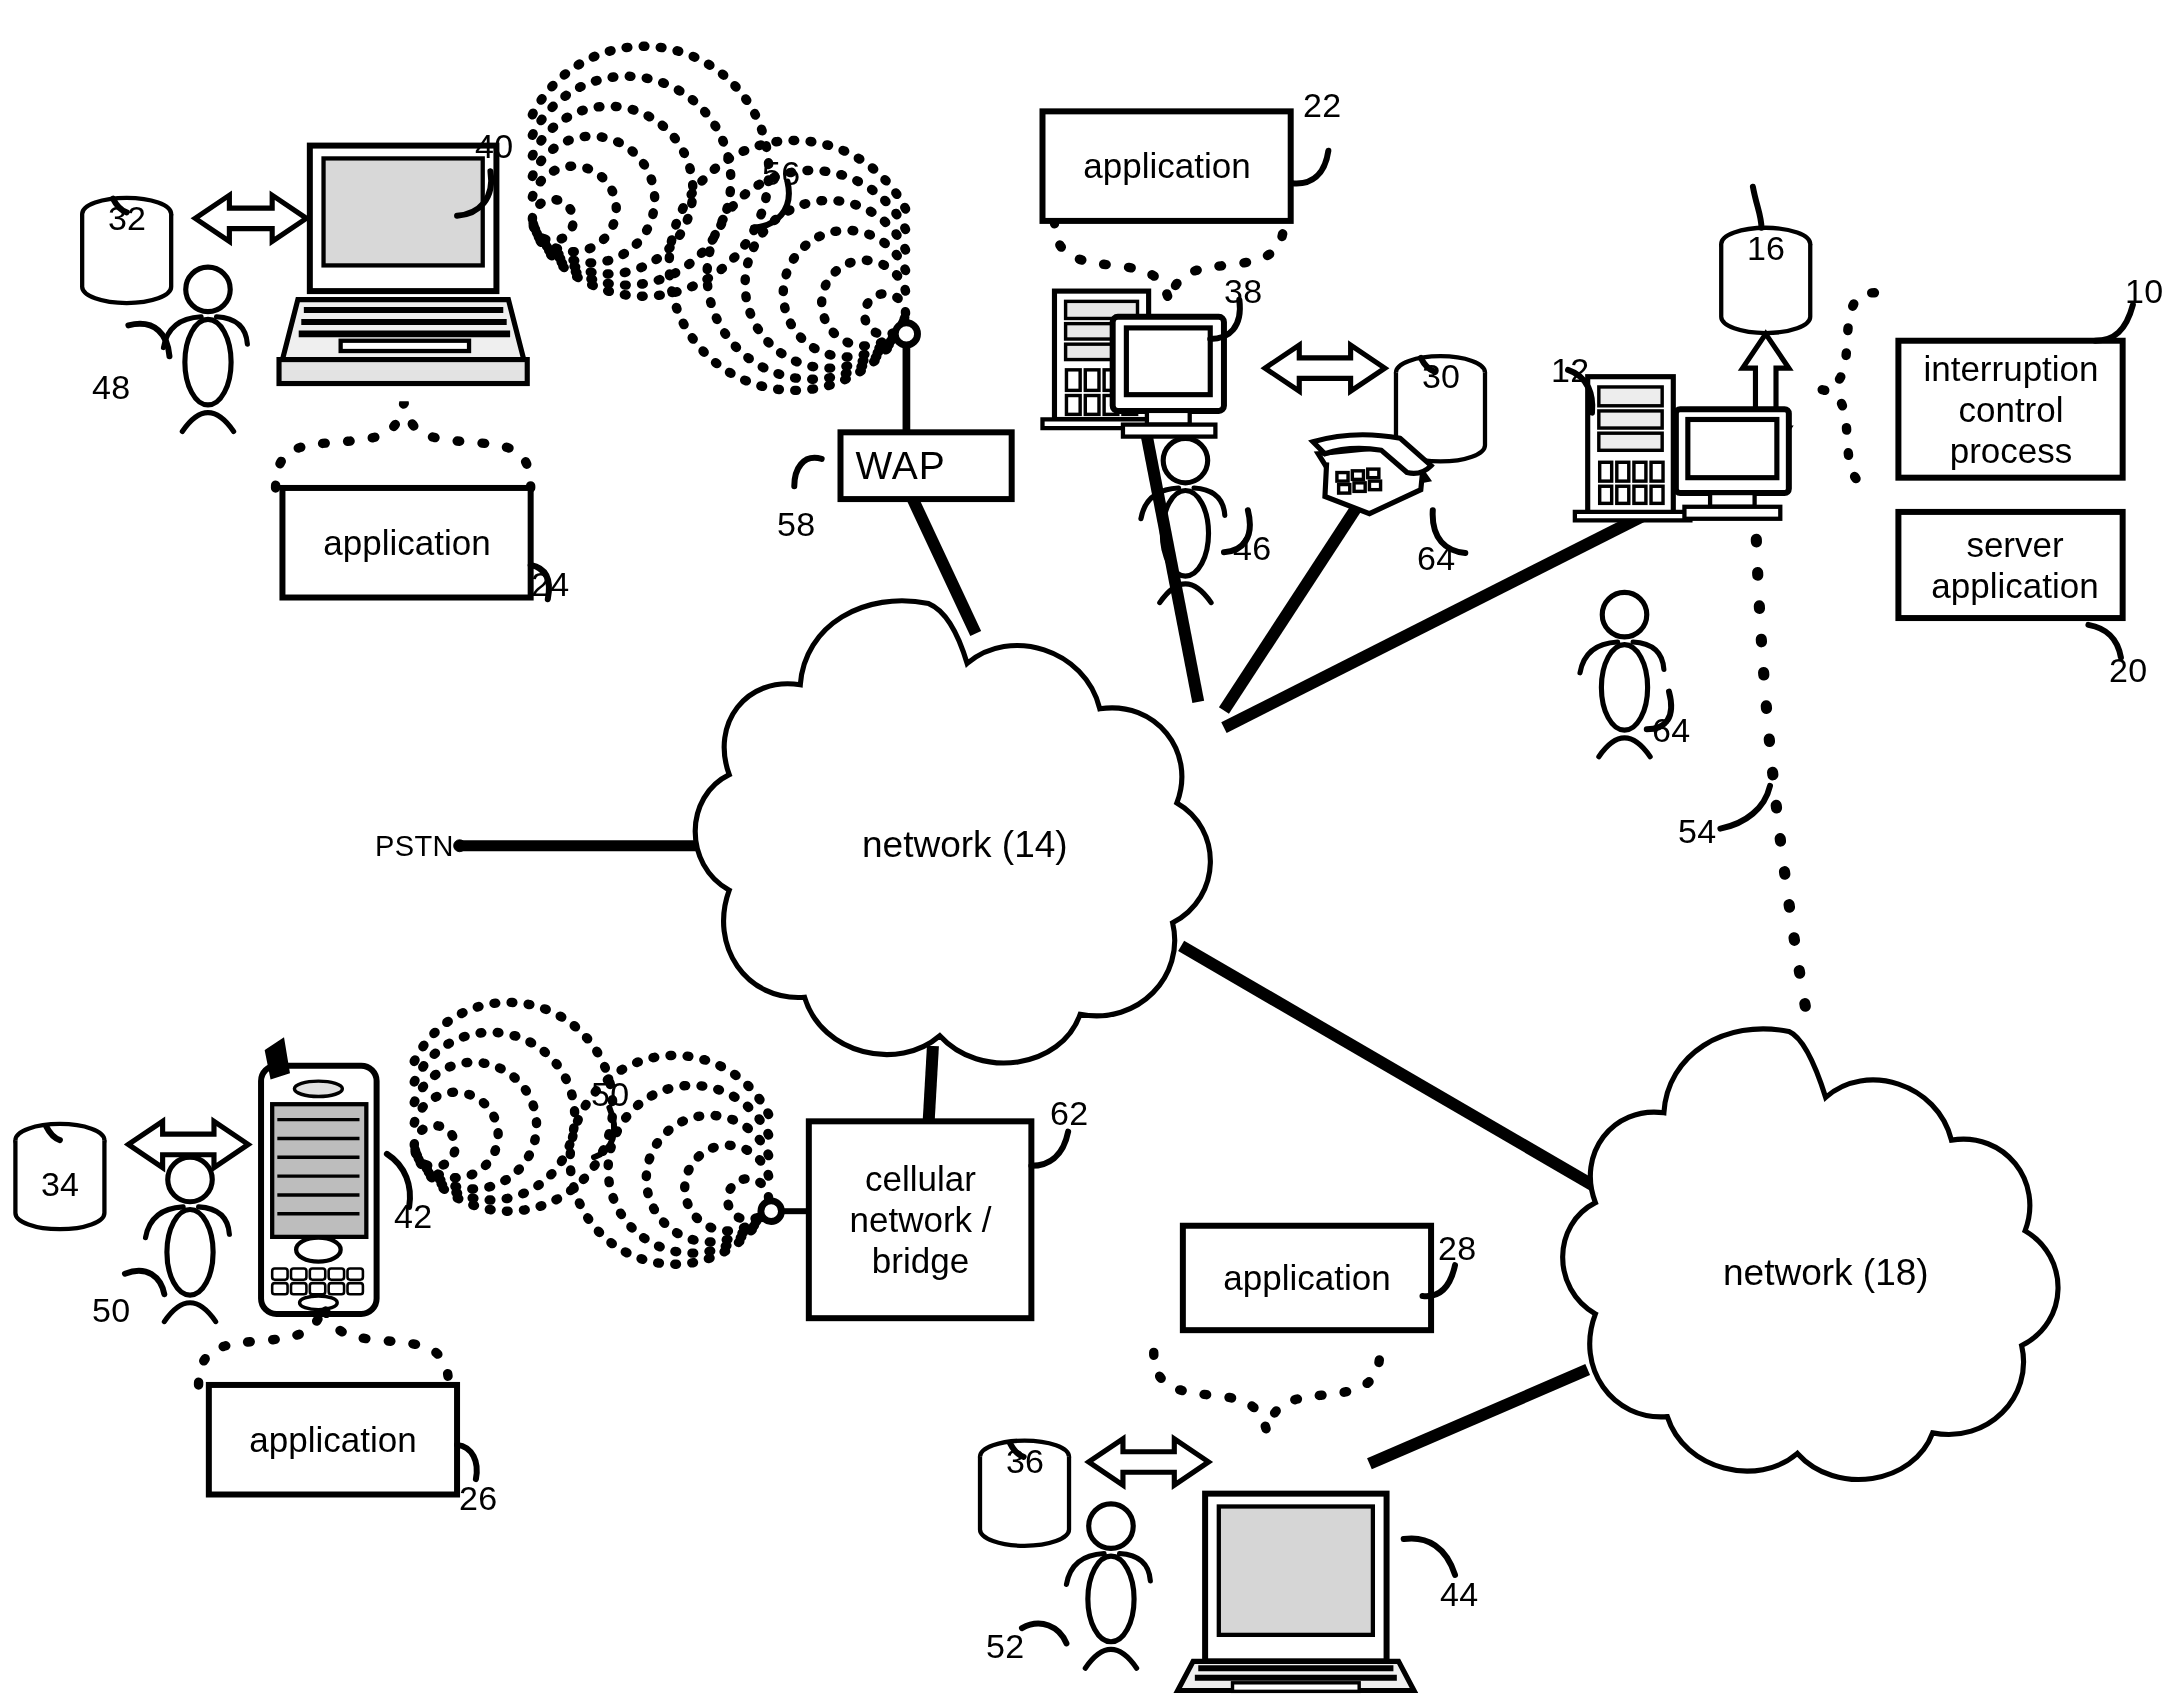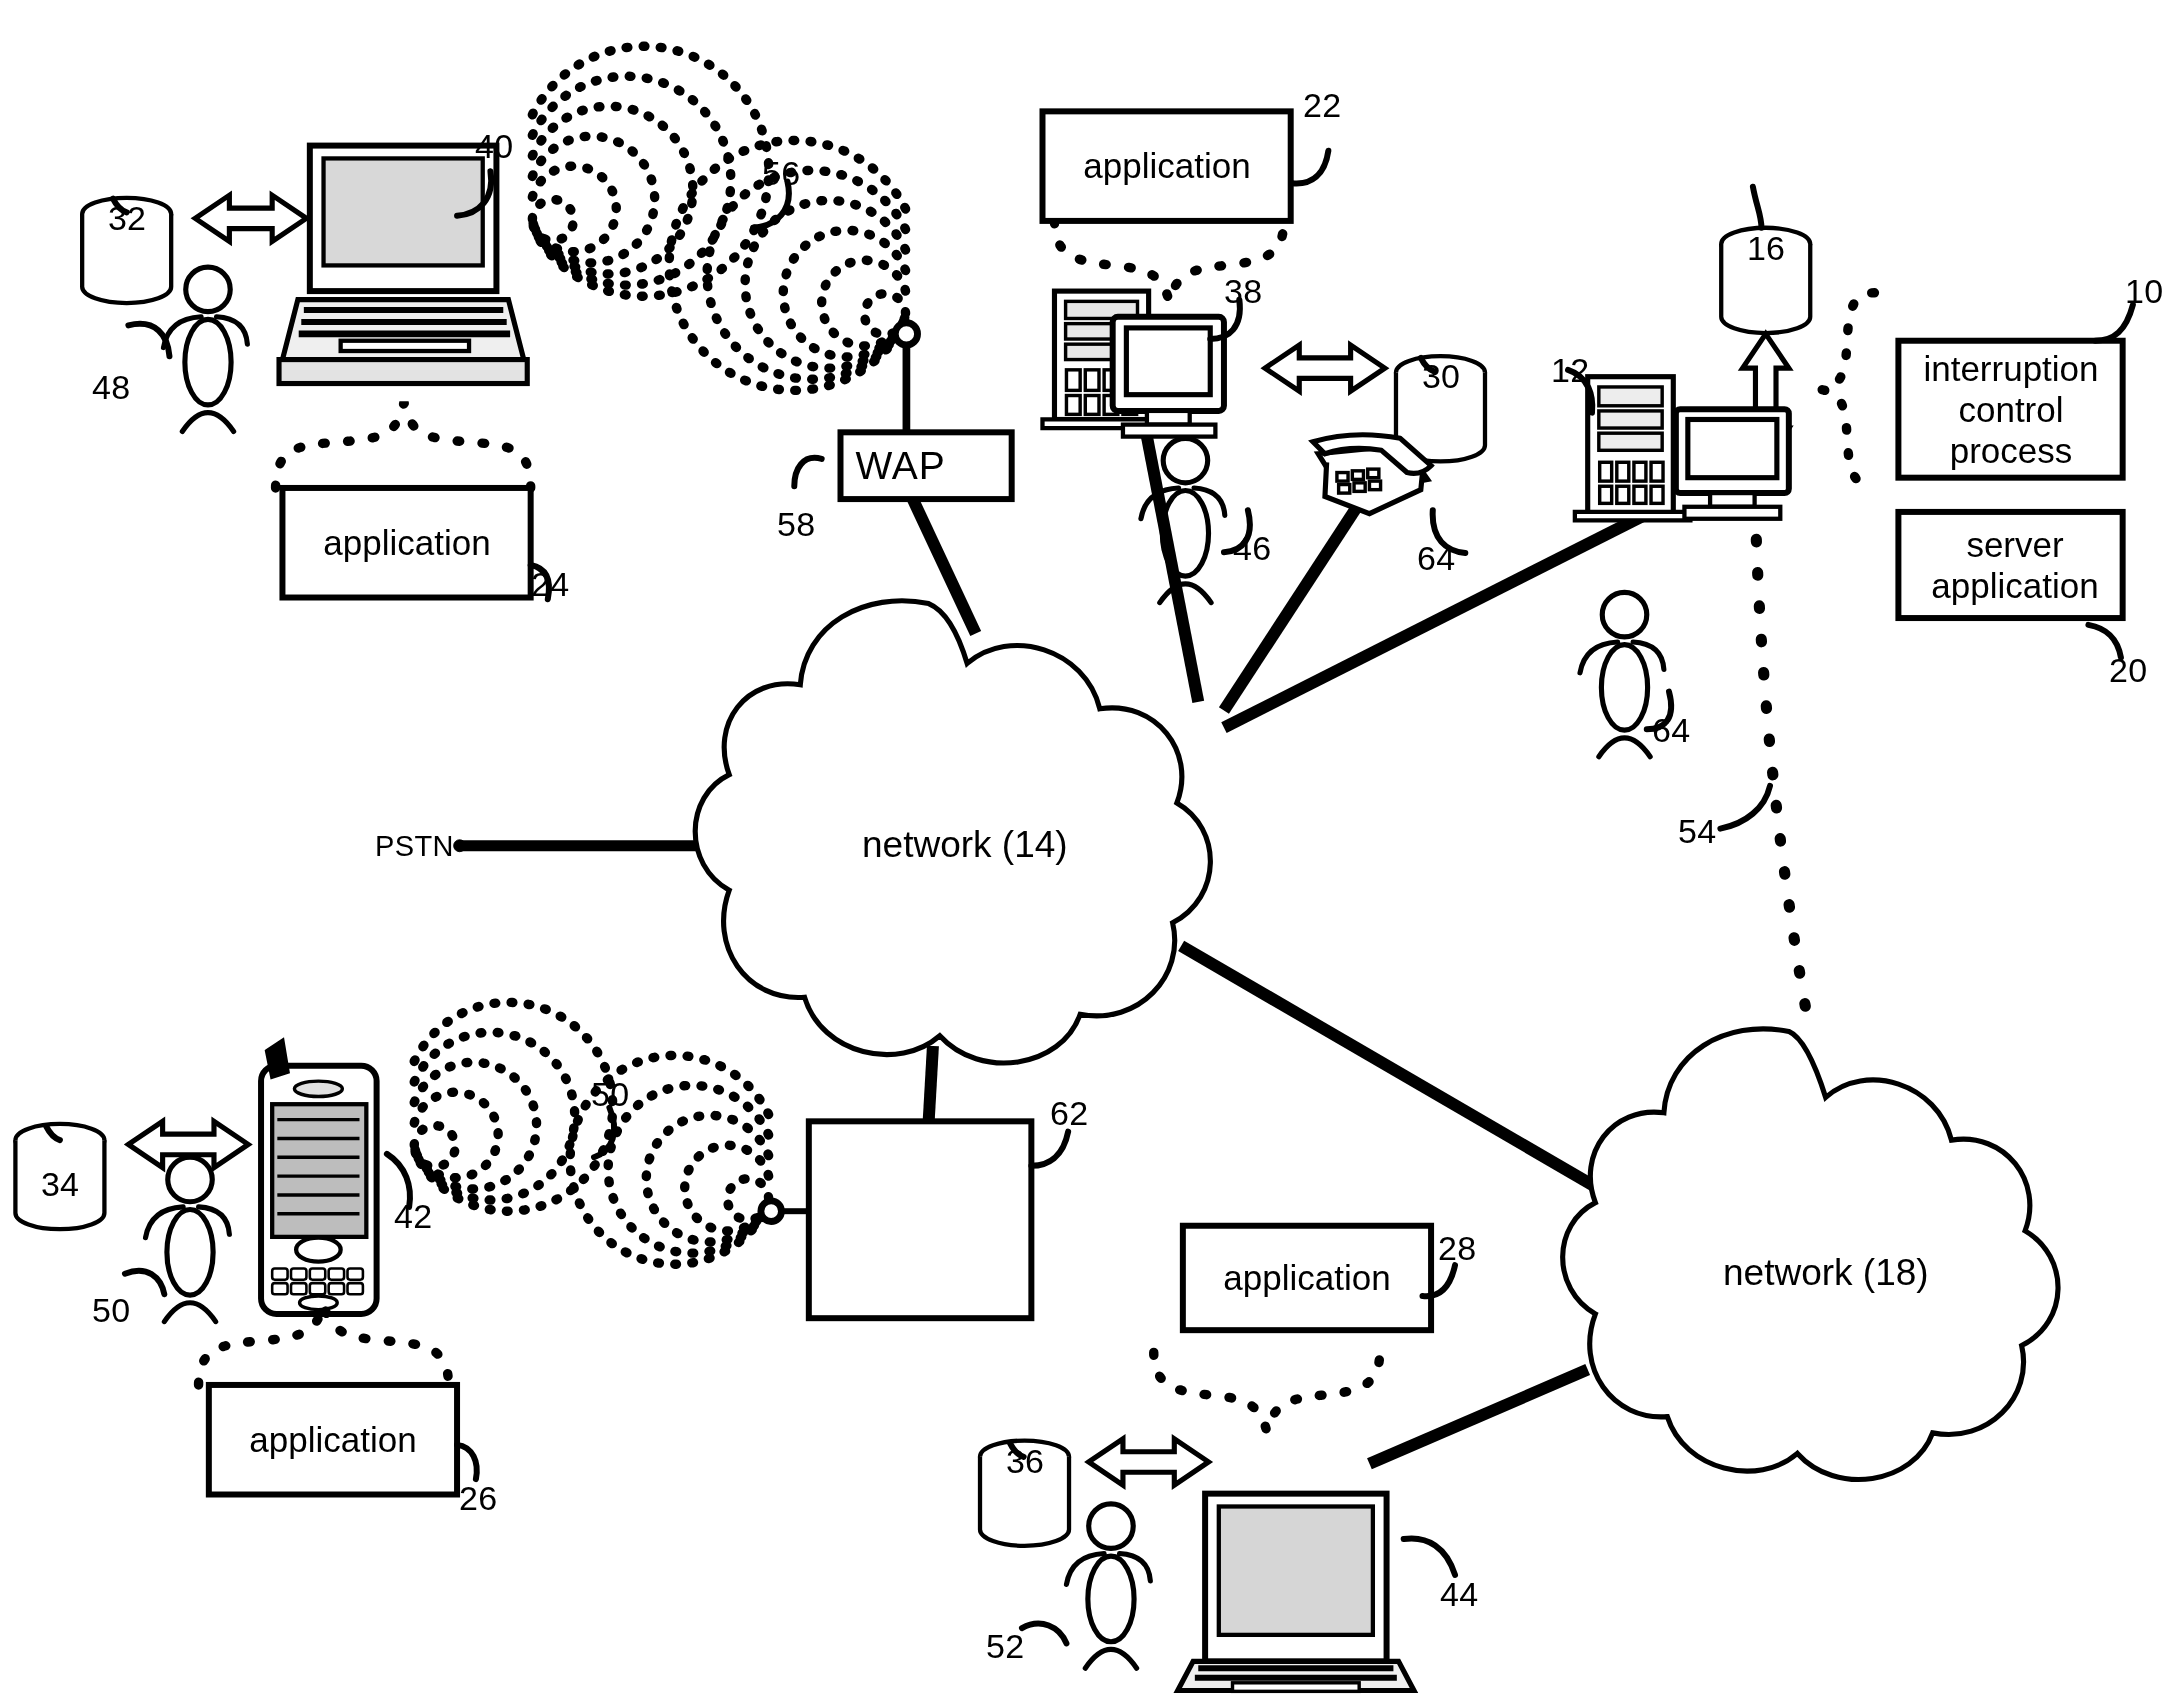--- a/index.html
+++ b/index.html
@@ -356,20 +356,25 @@
     <span>process</span>
   </div>
 
   <div class="boxtxt" style="left:1903px;top:512px;width:224px;height:106px;flex-direction:column;">
     <span>server</span>
     <span>application</span>
   </div>
 
   <div class="waptxt" style="left:815px;top:444px;width:171px;text-align:center;">WAP</div>
 
+  <div class="boxtxt" style="left:809px;top:1121px;width:223px;height:197px;flex-direction:column;">
+    <span>cellular</span>
+    <span>network /</span>
+    <span>bridge</span>
+  </div>
 
   <div class="cloudtxt" style="left:862px;top:824px;">network (14)</div>
   <div class="cloudtxt" style="left:1723px;top:1252px;">network (18)</div>
 
   <div class="pstn" style="left:375px;top:830px;">PSTN</div>
 
   <div class="lbl refnum" style="left:475px;top:127px;">40</div>
   <div class="lbl refnum" style="left:92px;top:368px;">48</div>
   <div class="lbl refnum" style="left:531px;top:565px;">24</div>
   <div class="lbl refnum" style="left:762px;top:154px;text-align:center;">56</div>

